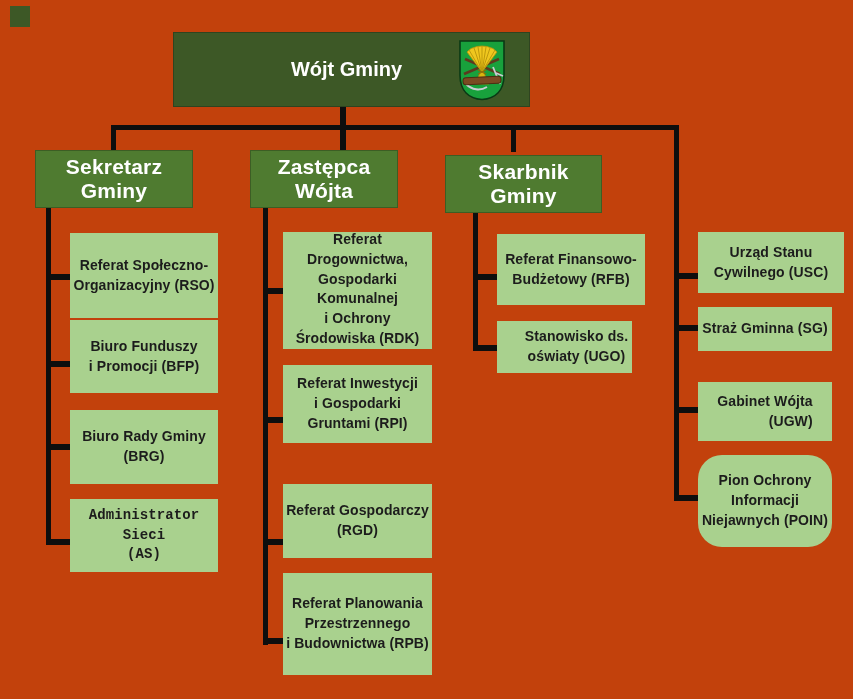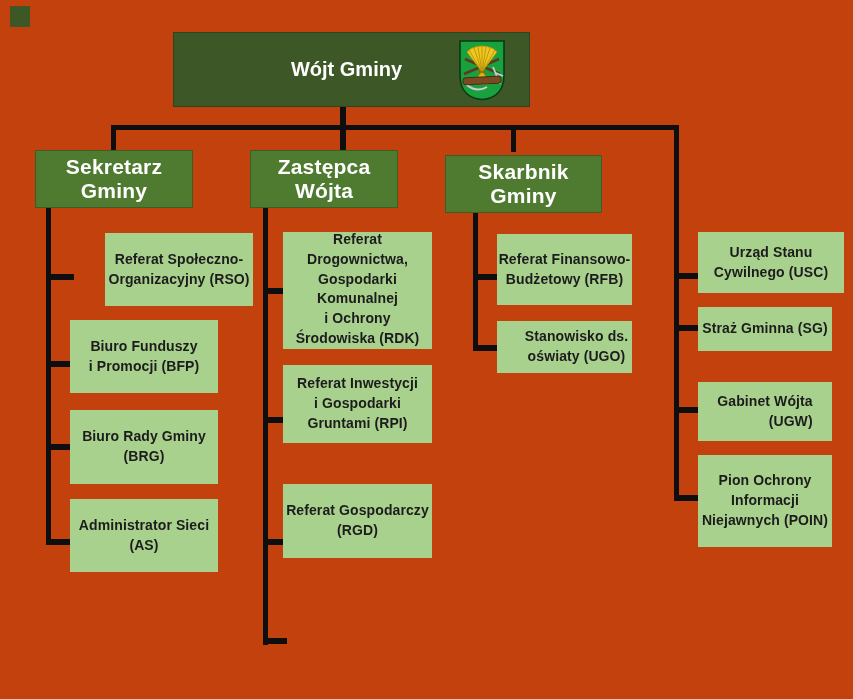--- a/index.html
+++ b/index.html
@@ -87,33 +87,33 @@
   <div class="box lvl2" style="left:35px;top:150px;width:158px;height:58px;">
     <span class="label">Sekretarz Gminy</span>
   </div>
   <div class="box lvl2" style="left:250px;top:150px;width:148px;height:58px;">
     <span class="label">Zastępca Wójta</span>
   </div>
   <div class="box lvl2" style="left:445px;top:155px;width:157px;height:58px;">
     <span class="label">Skarbnik Gminy</span>
   </div>
 
-  <div class="box unit" style="left:70px;top:233px;width:148px;height:73px;margin-left:35px;">
+  <div class="box unit" style="left:70px;top:233px;width:148px;height:85px;">
     <span class="label">Referat Społeczno-
 Organizacyjny (RSO)</span>
   </div>
   <div class="box unit" style="left:70px;top:320px;width:148px;height:73px;align-items:center;">
     <span class="label">Biuro Funduszy
 i Promocji (BFP)</span>
   </div>
   <div class="box unit" style="left:70px;top:410px;width:148px;height:74px;">
     <span class="label">Biuro Rady Gminy
 (BRG)</span>
   </div>
-  <div class="box unit" style="left:70px;top:499px;width:148px;height:73px;">
+  <div class="box unit" style="left:70px;top:499px;width:148px;height:73px;font-family:Liberation Mono, monospace;">
     <span class="label">Administrator Sieci
 (AS)</span>
   </div>
 
   <div class="box unit" style="left:283px;top:232px;width:149px;height:117px;align-items:flex-end;">
     <span class="label">Referat
 Drogownictwa,
 Gospodarki
 Komunalnej
 i Ochrony
@@ -121,40 +121,45 @@
   </div>
   <div class="box unit" style="left:283px;top:365px;width:149px;height:78px;">
     <span class="label">Referat Inwestycji
 i Gospodarki
 Gruntami (RPI)</span>
   </div>
   <div class="box unit" style="left:283px;top:484px;width:149px;height:74px;">
     <span class="label">Referat Gospodarczy
 (RGD)</span>
   </div>
+  <div class="box unit" style="left:283px;top:573px;width:149px;height:102px;">
+    <span class="label">Referat Planowania
+Przestrzennego
+i Budownictwa (RPB)</span>
+  </div>
 
-  <div class="box unit" style="left:497px;top:234px;width:135px;height:71px;">
+  <div class="box unit" style="left:497px;top:234px;width:148px;height:71px;">
     <span class="label">Referat Finansowo-
 Budżetowy (RFB)</span>
   </div>
   <div class="box unit" style="left:497px;top:321px;width:135px;height:52px;padding-left:24px;">
     <span class="label">Stanowisko ds.
 oświaty (UGO)</span>
   </div>
 
   <div class="box unit" style="left:698px;top:232px;width:146px;height:61px;">
     <span class="label">Urząd Stanu
 Cywilnego (USC)</span>
   </div>
   <div class="box unit" style="left:698px;top:307px;width:134px;height:44px;">
     <span class="label">Straż Gminna (SG)</span>
   </div>
   <div class="box unit" style="left:698px;top:382px;width:134px;height:59px;text-align:right;">
     <span class="label">Gabinet Wójta
 (UGW)</span>
   </div>
-  <div class="box unit" style="left:698px;top:455px;width:134px;height:92px;">
+  <div class="box unit" style="left:698px;top:455px;width:134px;height:92px;border-radius:24px;">
     <span class="label">Pion Ochrony
 Informacji
 Niejawnych (POIN)</span>
   </div>
 
 </div>
 
 </body></html>

